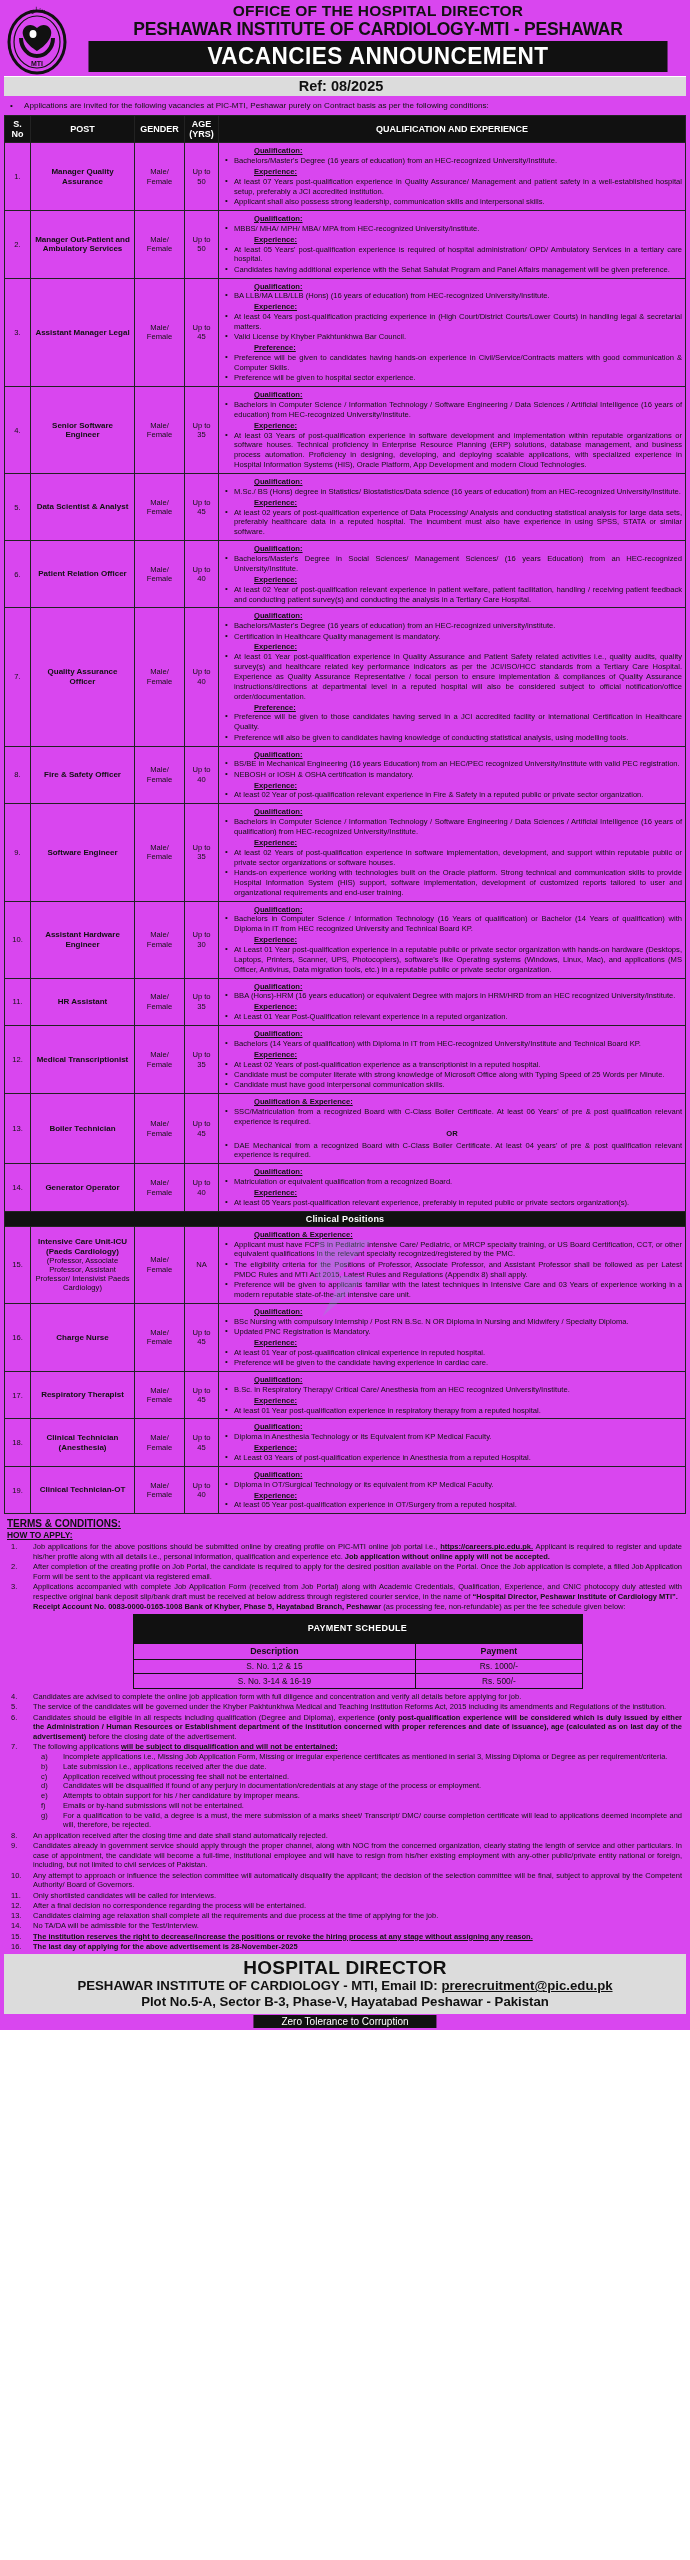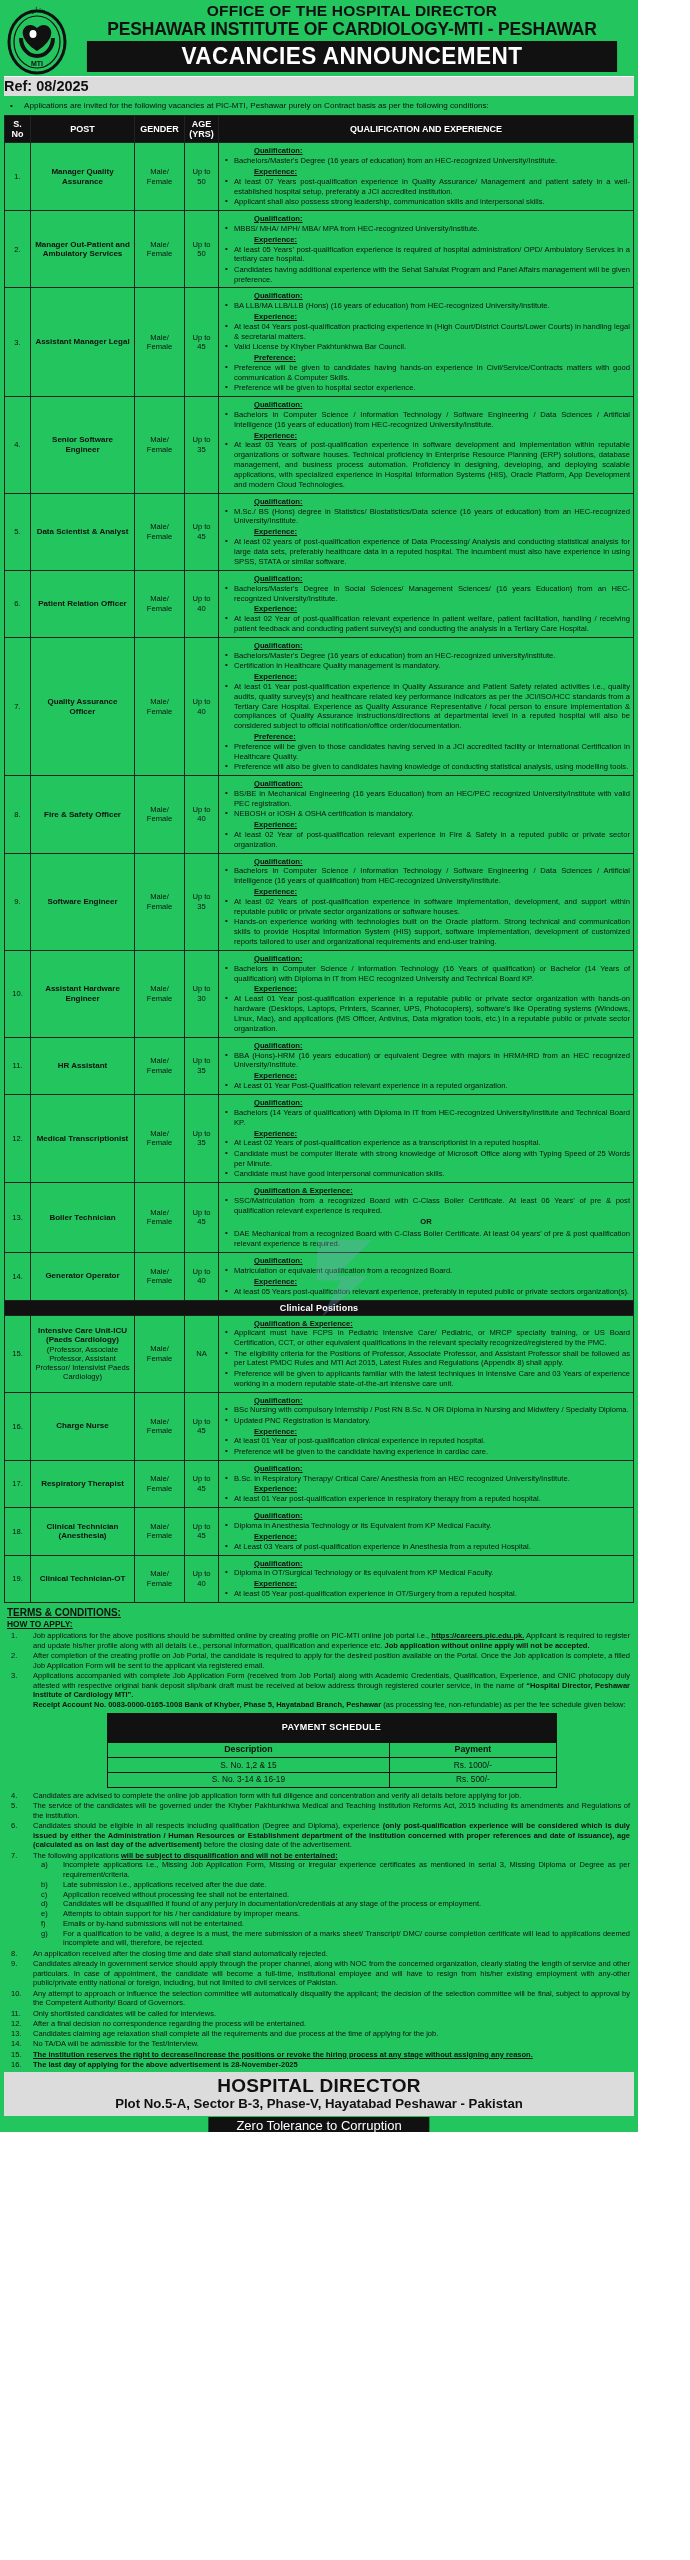--- a/index.html
+++ b/index.html
@@ -4,42 +4,42 @@
 <style>
   * { box-sizing: border-box; }
   html, body { margin:0; padding:0; }
   body {
     width: 690px;
     background: #ffffff;
     font-family: "Liberation Sans", sans-serif;
     color: #111;
     -webkit-font-smoothing: antialiased;
   }
-  .page { width:638px; position:relative; background:#22c55e; padding: 2px 4px 0 4px; }
+  .page { width:690px; position:relative; background:#d946ef; padding: 2px 4px 0 4px; }
 
   
   .hdr { display:flex; align-items:stretch; }
   .hdr-logo { width:66px; flex:0 0 66px; display:flex; align-items:center; justify-content:center; padding-top:2px;}
   .hdr-txt { flex:1 1 auto; }
   .office-line {
     text-align:center; font-weight:bold; font-size:15.5px; letter-spacing:.2px;
     line-height:1.08; padding-top:1px;
   }
   .inst-line {
     text-align:center; font-weight:bold; font-size:17.5px; letter-spacing:-.2px;
     line-height:1.1; white-space:nowrap;
   }
   .vac-bar {
     background:#111; color:#fff; text-align:center; font-weight:bold;
     font-size:24px; line-height:1.18; letter-spacing:.5px;
     margin-top:2px; padding:1px 0 2px 0;
     transform: scaleX(0.94); transform-origin: center;
   }
   .ref-bar {
-    background:#dcdcdc; font-weight:bold; font-size:14.5px;
+    background:#dcdcdc; text-align:center; font-weight:bold; font-size:14.5px;
     padding:1px 8px 2px 0; border-top:1px solid #fff;
   }
   .intro {
     display:flex; gap:6px; font-size:8.1px; padding:5px 2px 4px 6px; line-height:1.25;
   }
   .intro .bullet { flex:0 0 8px; }
 
   
   table.vac { width:100%; border-collapse:collapse; table-layout:fixed; }
   table.vac th, table.vac td {
@@ -109,21 +109,21 @@
 
   
   .footer { background:#dcdcdc; text-align:center; padding:3px 0 4px 0; margin-top:2px; }
   .f-dir { font-size:19px; font-weight:bold; letter-spacing:.3px; line-height:1.15; }
   .f-inst { font-size:13.2px; font-weight:bold; line-height:1.2; white-space:nowrap; }
   .f-addr { font-size:13.2px; font-weight:bold; line-height:1.2; }
   .f-mail { text-decoration:underline; }
   .ztc-row { position:relative; height:15px; margin-top:1px; }
   .ztc {
     position:absolute; left:50%; transform:translateX(-50%);
-    background:#111; color:#fff; font-size:13px; padding:1px 28px; font-weight:normal;
+    background:#111; color:#fff; font-size:10px; padding:1px 28px; font-weight:normal;
   }
   .inf { position:absolute; right:6px; top:18px; font-size:10px; font-weight:bold; }
 
   
   .wm { position:absolute; left:300px; top:1222px; width:90px; opacity:.30; pointer-events:none; }
 </style>
 </head>
 <body>
 
 <div class="page">
@@ -575,20 +575,24 @@
       <li>Candidates claiming age relaxation shall complete all the requirements and due process at the time of applying for the job.</li>
       <li>No TA/DA will be admissible for the Test/Interview.</li>
       <li><span class="bu">The institution reserves the right to decrease/increase the positions or revoke the hiring process at any stage without assigning any reason.</span></li>
       <li><span class="b">The last day of applying for the above advertisement is 28-November-2025</span></li>
     </ol>
 
   </div>
 
   <div class="footer">
     <div class="f-dir">HOSPITAL DIRECTOR</div>
+    <div class="f-inst">
+      <span>PESHAWAR INSTITUTE OF CARDIOLOGY - MTI, Email ID:</span>
+      <span class="f-mail">prerecruitment@pic.edu.pk</span>
+    </div>
     <div class="f-addr">Plot No.5-A, Sector B-3, Phase-V, Hayatabad Peshawar - Pakistan</div>
   </div>
   <div class="ztc-row">
     <span class="ztc">Zero Tolerance to Corruption</span>
     <span class="inf">INF(P)4788/25</span>
   </div>
 
   <svg class="wm" viewBox="0 0 100 120">
     <path d="M20 20 L80 20 L40 60 L75 60 L25 105 L45 65 L18 65 Z" fill="#7fa7c4"></path>
   </svg>

